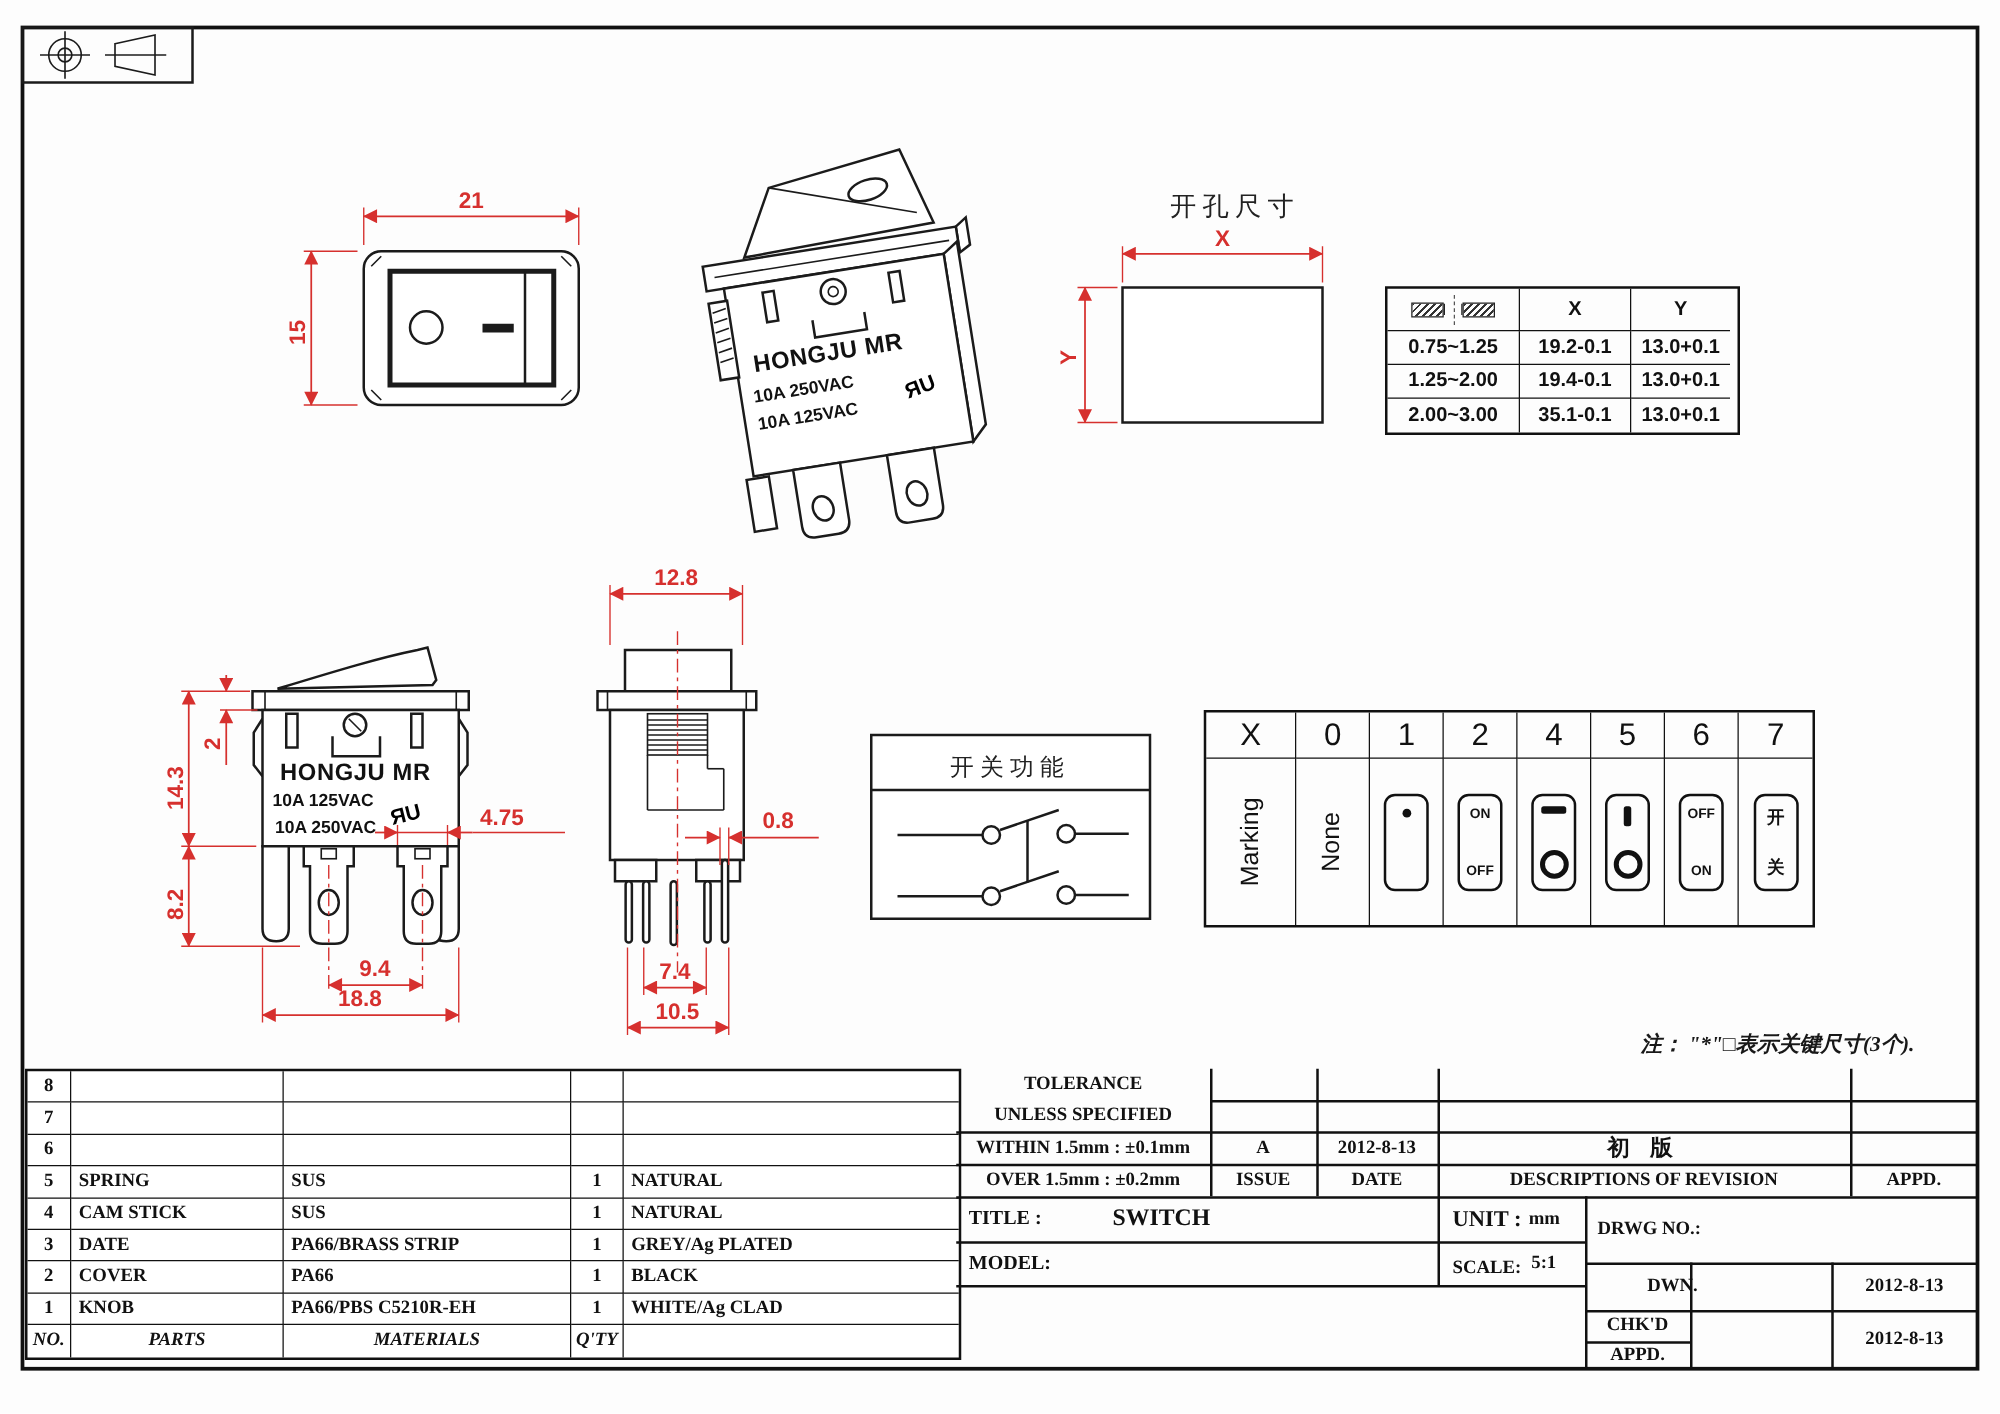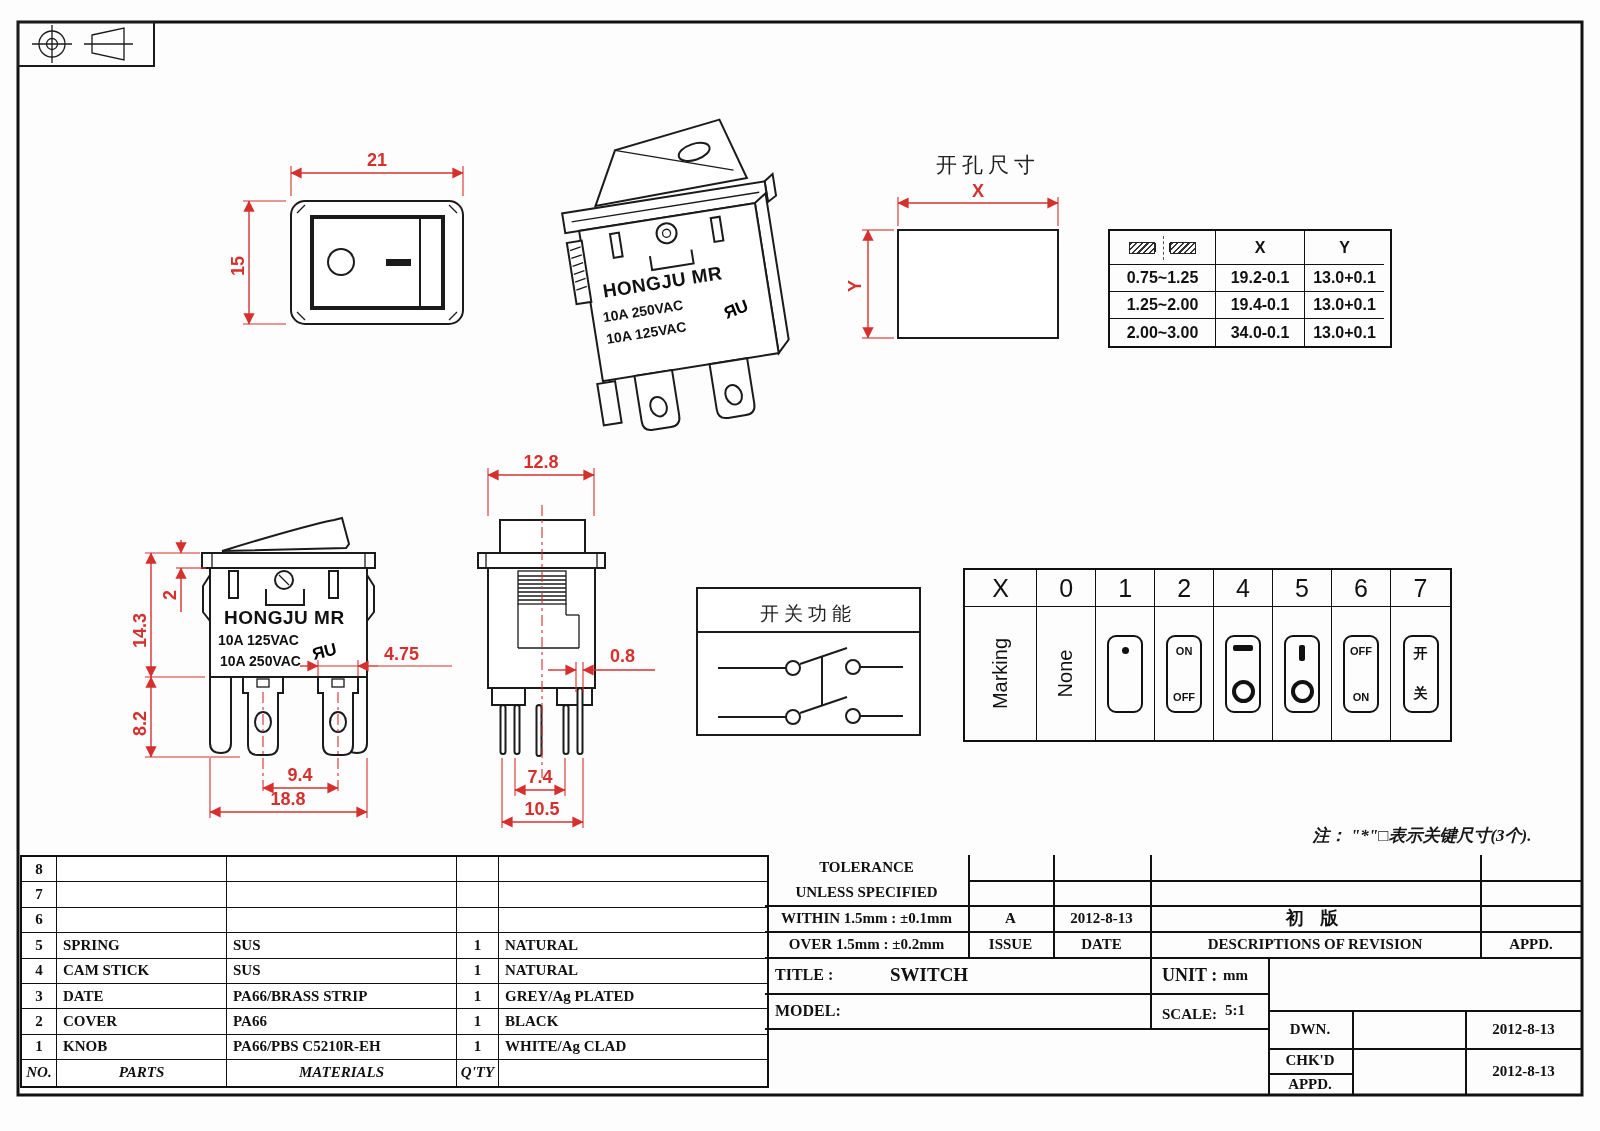--- a/index.html
+++ b/index.html
@@ -298,21 +298,21 @@
   </div>
   <div class="cell">X</div>
   <div class="cell">Y</div>
   <div class="cell">0.75~1.25</div>
   <div class="cell">19.2-0.1</div>
   <div class="cell">13.0+0.1</div>
   <div class="cell">1.25~2.00</div>
   <div class="cell">19.4-0.1</div>
   <div class="cell">13.0+0.1</div>
   <div class="cell">2.00~3.00</div>
-  <div class="cell">34.0-0.1</div>
+  <div class="cell">35.1-0.1</div>
   <div class="cell">13.0+0.1</div>
 </div>
 
 <div id="mark">
   <div class="mh">X</div>
   <div class="mh">0</div>
   <div class="mh">1</div>
   <div class="mh">2</div>
   <div class="mh">4</div>
   <div class="mh">5</div>
@@ -440,26 +440,27 @@
   <div class="txt" style="left:288px;top:50px;width:97px;height:26px">2012-8-13</div>
   <div class="txt" style="left:288px;top:76px;width:97px;height:26px">DATE</div>
   <div class="txt" style="left:385px;top:50px;width:330px;height:26px;font-size:18px;letter-spacing:6px">初 版</div>
   <div class="txt" style="left:385px;top:76px;width:330px;height:26px">DESCRIPTIONS OF REVISION</div>
   <div class="txt" style="left:715px;top:76px;width:102px;height:26px">APPD.</div>
 
   <div class="txt lft" style="left:10px;top:102px;width:110px;height:36px;font-size:16px">TITLE :</div>
   <div class="txt lft" style="left:125px;top:102px;width:200px;height:36px;font-size:19px">SWITCH</div>
   <div class="txt lft" style="left:397px;top:102px;width:60px;height:36px;font-size:18px">UNIT :</div>
   <div class="txt lft" style="left:458px;top:102px;width:45px;height:36px;font-size:15px">mm</div>
+  <div class="txt lft" style="left:513px;top:102px;width:200px;height:53px;font-size:15px">DRWG NO.:</div>
 
   <div class="txt lft" style="left:10px;top:138px;width:200px;height:35px;font-size:16px">MODEL:</div>
   <div class="txt lft" style="left:397px;top:140px;width:60px;height:39px;font-size:15px">SCALE:</div>
   <div class="txt lft" style="left:460px;top:138px;width:43px;height:35px;font-size:15px">5:1</div>
 
 
-  <div class="txt" style="left:503px;top:155px;width:84px;height:38px">DWN.</div>
+  <div class="txt" style="left:531px;top:155px;width:84px;height:38px">DWN.</div>
   <div class="txt" style="left:700px;top:155px;width:117px;height:38px">2012-8-13</div>
   <div class="txt" style="left:503px;top:193px;width:84px;height:25px">CHK'D</div>
   <div class="txt" style="left:503px;top:218px;width:84px;height:22px">APPD.</div>
   <div class="txt" style="left:700px;top:193px;width:117px;height:47px">2012-8-13</div>
 </div>
 
 </div>
 
 </body></html>

